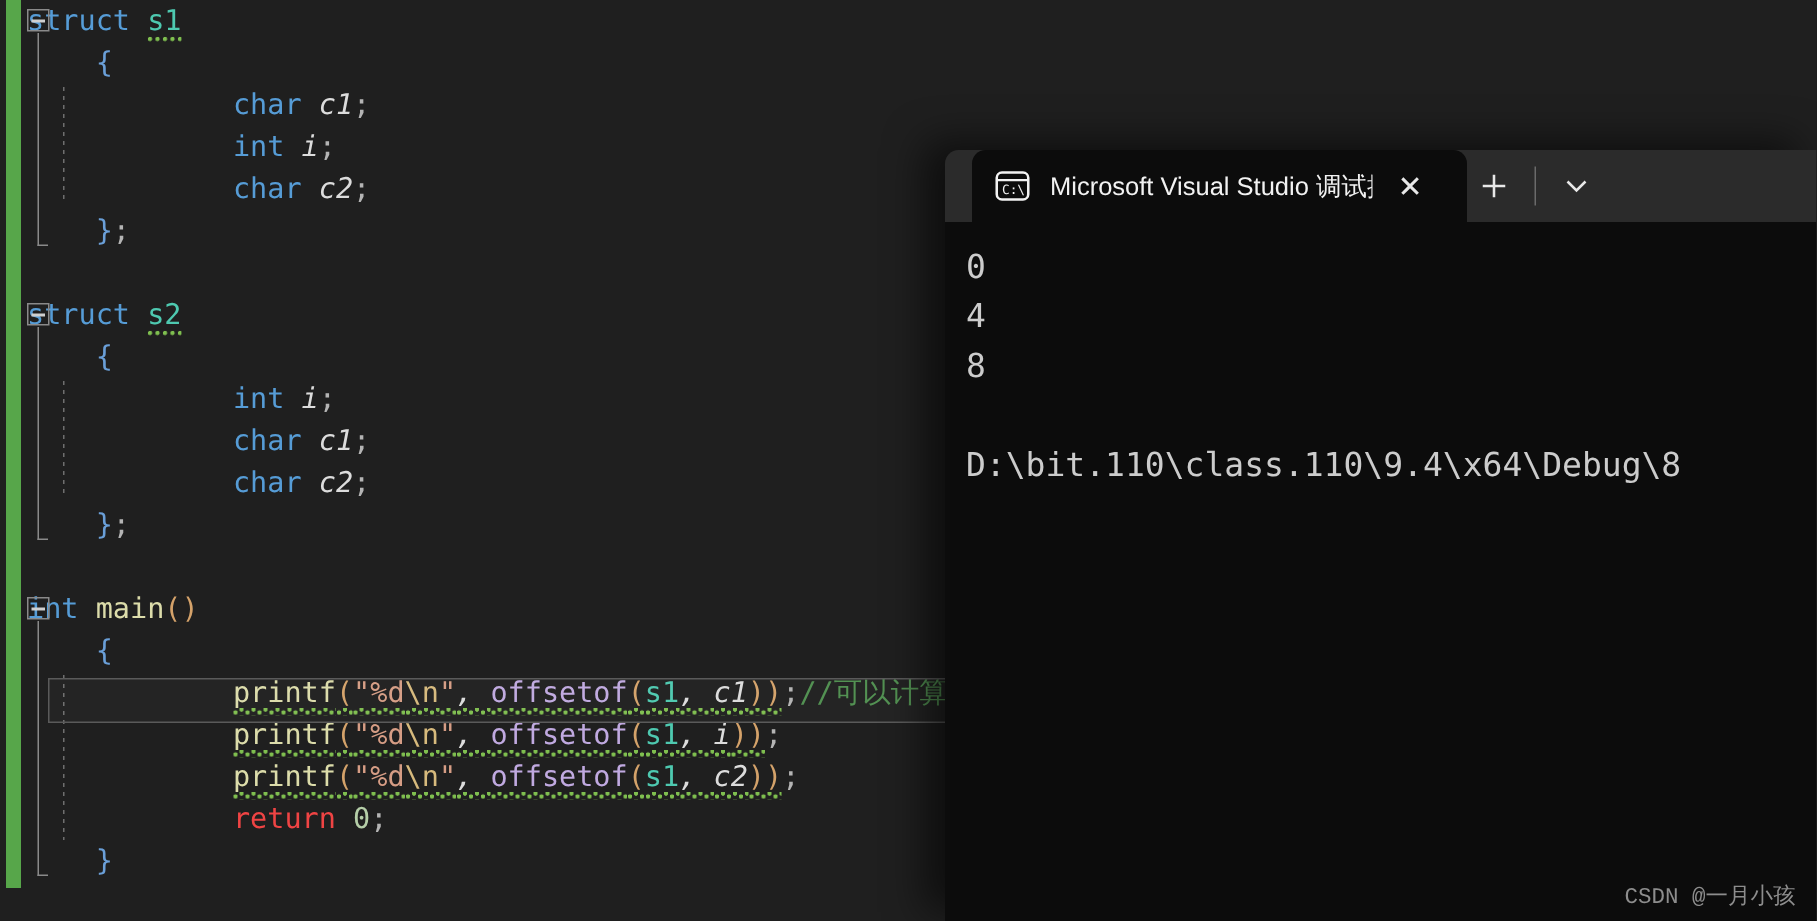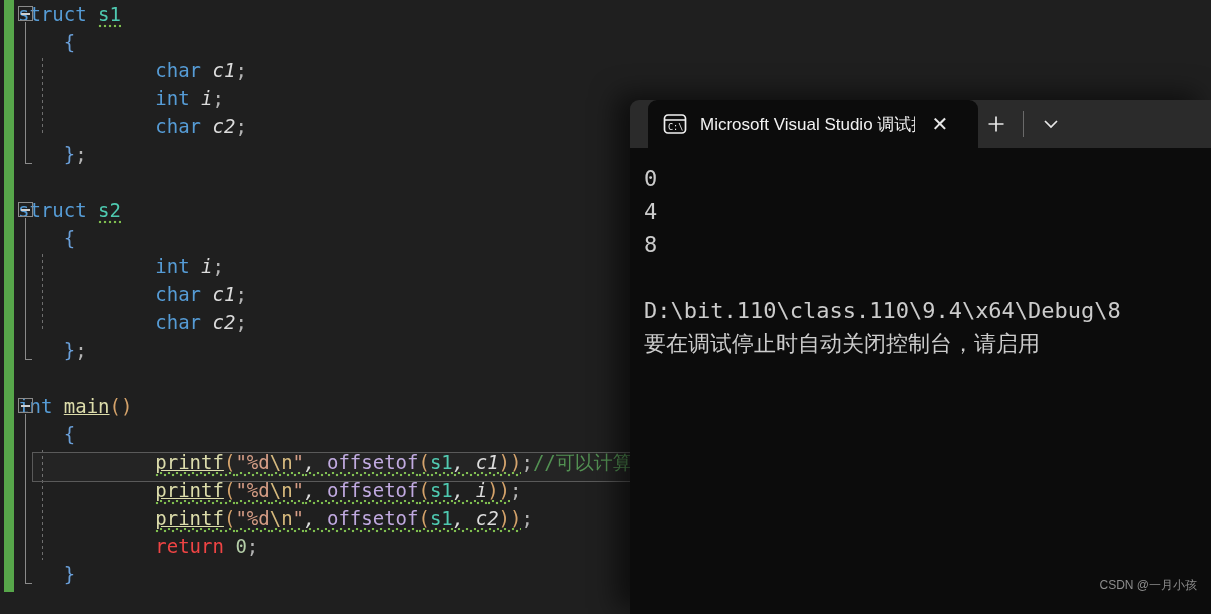--- a/index.html
+++ b/index.html
@@ -23,21 +23,21 @@
     position:absolute;left:18px;top:0;
     font-size:19px;line-height:28px;
     white-space:pre;
     color:#dcdcdc;
   }
   .line{height:28px;position:relative;white-space:pre;}
 
   
   .kw      {color:#569cd6;}           
   .type    {color:#4ec9b0;margin-top:44px;}           
-  .fn      {color:#dcdcaa;text-decoration:underline;}           
+  .fn      {color:#dcdcaa;}           
   .macro   {color:#c0a9e0;}           
   .str     {color:#d69d85;}           
   .esc     {color:#d7ba7d;}           
   .punc    {color:#d4a26a;}           
   .semi    {color:#b4b4b4;}
   .ret     {color:#ef4444;}           
   .num     {color:#b5cea8;}
   .ident   {color:#dcdcdc;font-style:italic;}
   .cmt     {color:#4f8f4f;}
   .brace   {color:#6a9fd8;}
@@ -141,23 +141,23 @@
     font-family:"DejaVu Sans Mono","Liberation Mono",monospace;
     font-size:22px;line-height:33px;
     color:#cccccc;white-space:pre;
   }
   .conspace{height:33px;}
   .caret{
     display:inline-block;width:2px;height:24px;
     background:#cccccc;vertical-align:-4px;margin-left:1px;
   }
   #watermark{
-    position:absolute;right:14px;bottom:20px;
-    font-family:Liberation Sans, sans-serif;
-    font-size:12px;color:#8d8d8d;
+    position:absolute;right:14px;bottom:7px;
+    font-family:Liberation Mono, monospace;
+    font-size:15px;color:#8d8d8d;
     white-space:nowrap;
   }
 </style>
 </head>
 <body>
 
 <div id="editor">
 
   <div class="change-bar"></div>
 
@@ -205,17 +205,16 @@
       </svg>
     </div>
   </div>
 
   <div id="conbody">
     <div class="conline">0</div>
     <div class="conline">4</div>
     <div class="conline">8</div>
     <div class="conspace"></div>
     <div class="conline">D:\bit.110\class.110\9.4\x64\Debug\8</div>
-    <div class="conline">要在调试停止时自动关闭控制台，请启用</div>
   </div>
 
   <div id="watermark">CSDN @一月小孩</div>
 </div>
 
 </body></html>

